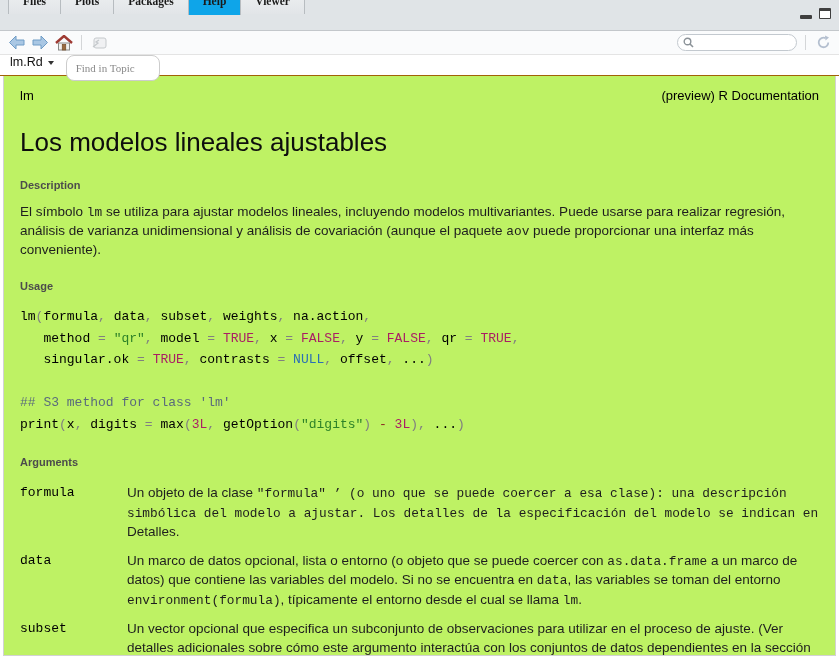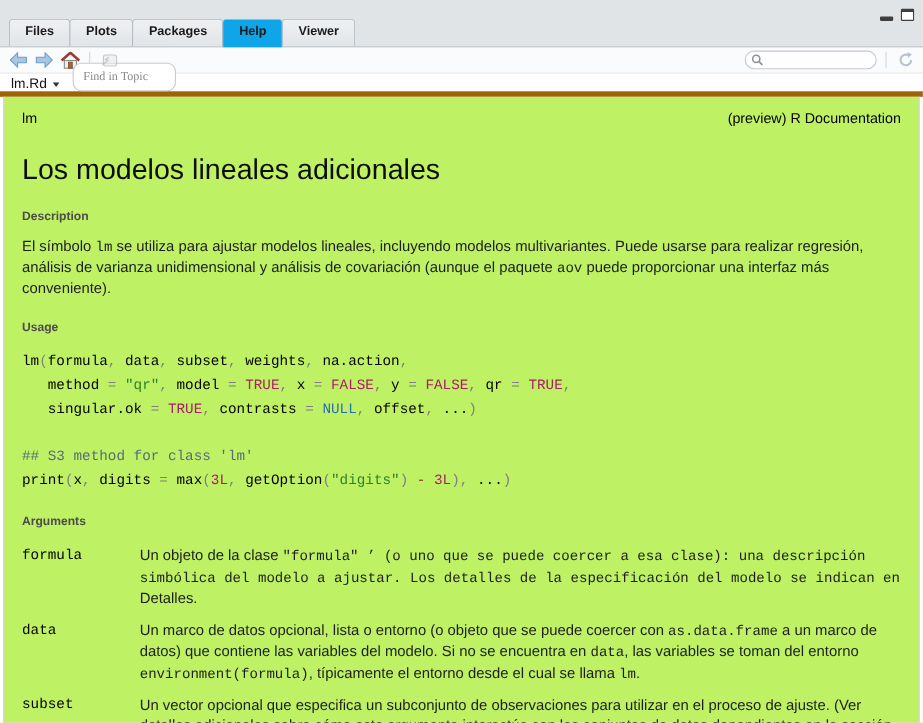--- a/index.html
+++ b/index.html
@@ -1,43 +1,43 @@
 <!DOCTYPE html>
 <html><head>
 <meta charset="utf-8">
 <style>
   * { margin:0; padding:0; box-sizing:border-box; }
   html,body { width:839px; height:657px; overflow:hidden; }
   body { font-family:"Liberation Sans", sans-serif; background:#fff; }
 
   
-  .tabbar { height:43px; background:#e0e4e7; border-bottom:1px solid #c3c7cb;
-            padding:4px 8px 0 8px; display:flex; align-items:flex-end; position:relative; }
+  .tabbar { height:31px; background:#e0e4e7; border-bottom:1px solid #c3c7cb;
+            padding:4px 8px 16px 8px; display:flex; align-items:flex-end; position:relative;font-family:Liberation Serif, serif; }
   .tab { height:25px; line-height:23px; padding:0 14px; font-size:11.5px; font-weight:bold;
          color:#1a1a1a; background:linear-gradient(#eef0f2,#e2e5e8); border:1px solid #b7bcc0;
          border-bottom:none; border-radius:4px 4px 0 0; margin-right:-1px; cursor:default; }
   .tab.active { background:#0ea5e9; position:relative; z-index:2; height:26px; margin-bottom:-1px; }
   .win-controls { position:absolute; right:8px; top:8px; display:flex; gap:7px; align-items:center; }
   .minimize-glyph { width:12px; height:4px; background:#3f3f3f; border-radius:1px; margin-top:6px; }
   .maximize-glyph { width:12px; height:11px; border:1px solid #3f3f3f; border-top:3px solid #3f3f3f; border-radius:1px; background:#fff; }
 
   
   .toolbar1 { height:24px; background:#fafbfc; border-bottom:1px solid #e4e4e4;
               display:flex; align-items:center; padding:0 7px; gap:6px; }
   .tb-sep { width:1px; height:15px; background:#d4d6d8; margin:0 2px; }
   .tb-btn { display:flex; align-items:center; justify-content:center; width:18px; height:18px; cursor:default; }
   .spacer { flex:1; }
   .searchbox { width:120px; height:17px; border:1px solid #c3c9cf; border-radius:9px; background:#fff;
                display:flex; align-items:center; padding:0 5px; gap:3px; }
   .searchbox input { border:none; outline:none; width:90px; font-size:11px; background:transparent;
                      font-family:"Liberation Sans", sans-serif; }
 
   
-  .toolbar2 { height:21px; background:#ffffff; border-bottom:5px solid #a16207;
-              display:flex; align-items:flex-end; padding:0 10px; gap:12px; }
+  .toolbar2 { height:21px; background:#ffffff; border-bottom:1px solid #a16207;
+              display:flex; align-items:flex-start; padding:0 10px; gap:12px; }
   .topic-btn { display:flex; align-items:center; gap:5px; font-size:12.5px; color:#111; cursor:default; }
   .caret-down { width:0; height:0; border-left:3.5px solid transparent; border-right:3.5px solid transparent;
                 border-top:4px solid #333; margin-top:2px; }
   .find-input { width:94px; height:16px; border:1px solid #ccc; border-radius:8px; font-size:11px;
                 padding:12px 9px; color:#444; outline:none; font-family:Liberation Serif, serif; }
   .find-input::placeholder { color:#8a8a8a; }
 
   
   .content { margin:0 3px 3px 3px; height:580px; background:#bef264; border:1px solid #d2d2d2;
              border-top:none; overflow:hidden; padding:12px 10px 0 16px; }
@@ -127,21 +127,21 @@
   </div>
   <input class="find-input" type="text" placeholder="Find in Topic" style="">
 </div>
 
 <div class="content">
   <div class="doc-header">
     <span>lm</span>
     <span>(preview) R Documentation</span>
   </div>
 
-  <h1>Los modelos lineales adicionales</h1>
+  <h1>Los modelos lineales ajustables</h1>
 
   <h2>Description</h2>
   <p class="desc-p"><span>El símbolo </span><span class="icode">lm</span><span> se utiliza para ajustar modelos lineales, incluyendo modelos multivariantes. Puede usarse para realizar regresión, análisis de varianza unidimensional y análisis de covariación (aunque el paquete </span><span class="icode">aov</span><span> puede proporcionar una interfaz más conveniente).</span></p>
 
   <h2>Usage</h2>
   <pre class="usage"><div class="cl"><span class="tk-p">lm</span><span class="tk-o">(</span><span class="tk-p">formula</span><span class="tk-o">, </span><span class="tk-p">data</span><span class="tk-o">, </span><span class="tk-p">subset</span><span class="tk-o">, </span><span class="tk-p">weights</span><span class="tk-o">, </span><span class="tk-p">na.action</span><span class="tk-o">,</span></div><div class="cl"><span class="tk-p">   method </span><span class="tk-o">= </span><span class="tk-s">"qr"</span><span class="tk-o">, </span><span class="tk-p">model </span><span class="tk-o">= </span><span class="tk-l">TRUE</span><span class="tk-o">, </span><span class="tk-p">x </span><span class="tk-o">= </span><span class="tk-l">FALSE</span><span class="tk-o">, </span><span class="tk-p">y </span><span class="tk-o">= </span><span class="tk-l">FALSE</span><span class="tk-o">, </span><span class="tk-p">qr </span><span class="tk-o">= </span><span class="tk-l">TRUE</span><span class="tk-o">,</span></div><div class="cl"><span class="tk-p">   singular.ok </span><span class="tk-o">= </span><span class="tk-l">TRUE</span><span class="tk-o">, </span><span class="tk-p">contrasts </span><span class="tk-o">= </span><span class="tk-k">NULL</span><span class="tk-o">, </span><span class="tk-p">offset</span><span class="tk-o">, </span><span class="tk-p">...</span><span class="tk-o">)</span></div><div class="cl"> </div><div class="cl"><span class="tk-c">## S3 method for class 'lm'</span></div><div class="cl"><span class="tk-p">print</span><span class="tk-o">(</span><span class="tk-p">x</span><span class="tk-o">, </span><span class="tk-p">digits </span><span class="tk-o">= </span><span class="tk-p">max</span><span class="tk-o">(</span><span class="tk-l">3L</span><span class="tk-o">, </span><span class="tk-p">getOption</span><span class="tk-o">(</span><span class="tk-s">"digits"</span><span class="tk-o">)</span><span class="tk-m"> - </span><span class="tk-l">3L</span><span class="tk-o">)</span><span class="tk-o">, </span><span class="tk-p">...</span><span class="tk-o">)</span></div></pre>
 
   <h2>Arguments</h2>
   <div class="args">
       <div class="arg-term">formula</div>

